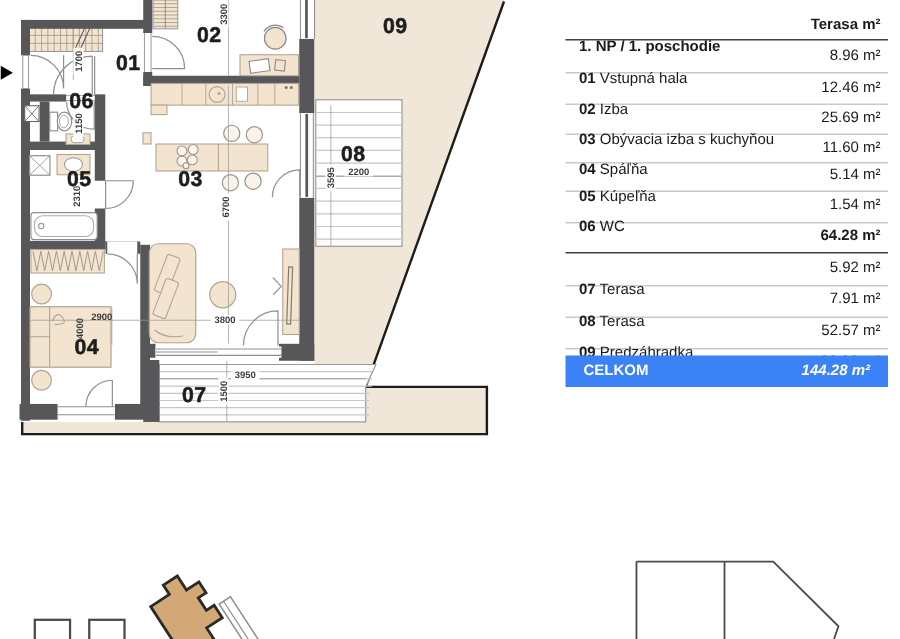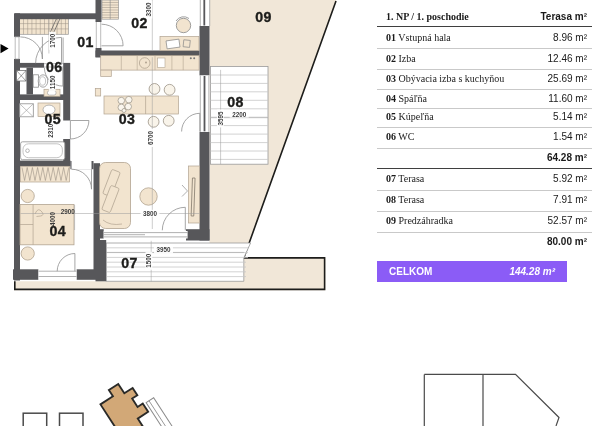--- a/index.html
+++ b/index.html
@@ -1,20 +1,20 @@
 <!DOCTYPE html>
 <html><head>
 <meta charset="utf-8">
 <style>
   html,body{margin:0;padding:0;background:#fff;width:600px;height:426px;overflow:hidden;}
   body{font-family:"Liberation Sans", sans-serif;}
   #plan{position:absolute;left:0;top:0;}
   .tbl{position:absolute;left:377px;top:0;width:215px;}
   .trow{position:absolute;left:0;width:215px;font-size:10px;color:#1a1a1a;}
-  .trow .nm{position:absolute;left:9px;top:0;white-space:nowrap;font-family:Liberation Serif, serif;}
+  .trow .nm{position:absolute;left:9px;top:15px;white-space:nowrap;}
   .trow .vl{position:absolute;right:5px;top:0;white-space:nowrap;}
   .sep{position:absolute;left:0;width:215px;height:1px;background:#c9c9c9;}
   .sepd{position:absolute;left:0;width:215px;height:1px;background:#3f3f3f;}
   b{font-weight:bold;}
 </style>
 </head>
 <body>
 <svg id="plan" width="600" height="426" viewBox="0 0 600 426">
 
 <path d="M202.5,0 H336.5 L243.8,257.9 H325.4 V290.2 H14 V281.3 H209.5 V26 H202.5 Z" fill="#f1e7d8"></path>
@@ -424,17 +424,17 @@
       <span class="nm"><b>08</b> Terasa</span>
       <span class="vl">7.91 m²</span>
     </div>
 <div class="trow" style="top:215.0px;">
       <span class="nm"><b>09</b> Predzáhradka</span>
       <span class="vl">52.57 m²</span>
     </div>
 <div class="trow" style="top:236.3px;font-weight:bold;">
       <span class="vl">80.00 m²</span>
     </div>
-<div style="position:absolute;top:261px;left:0;width:190px;height:21px;background:#8b5cf6;color:#fff;font-size:10px;font-weight:bold;">
+<div style="position:absolute;top:237px;left:0;width:215px;height:21px;background:#3b82f6;color:#fff;font-size:10px;font-weight:bold;">
       <span style="position:absolute;left:12px;top:5px;">CELKOM</span>
       <span style="position:absolute;right:12px;top:5px;font-style:italic;">144.28 m²</span>
     </div>
 </div>
 
 </body></html>

